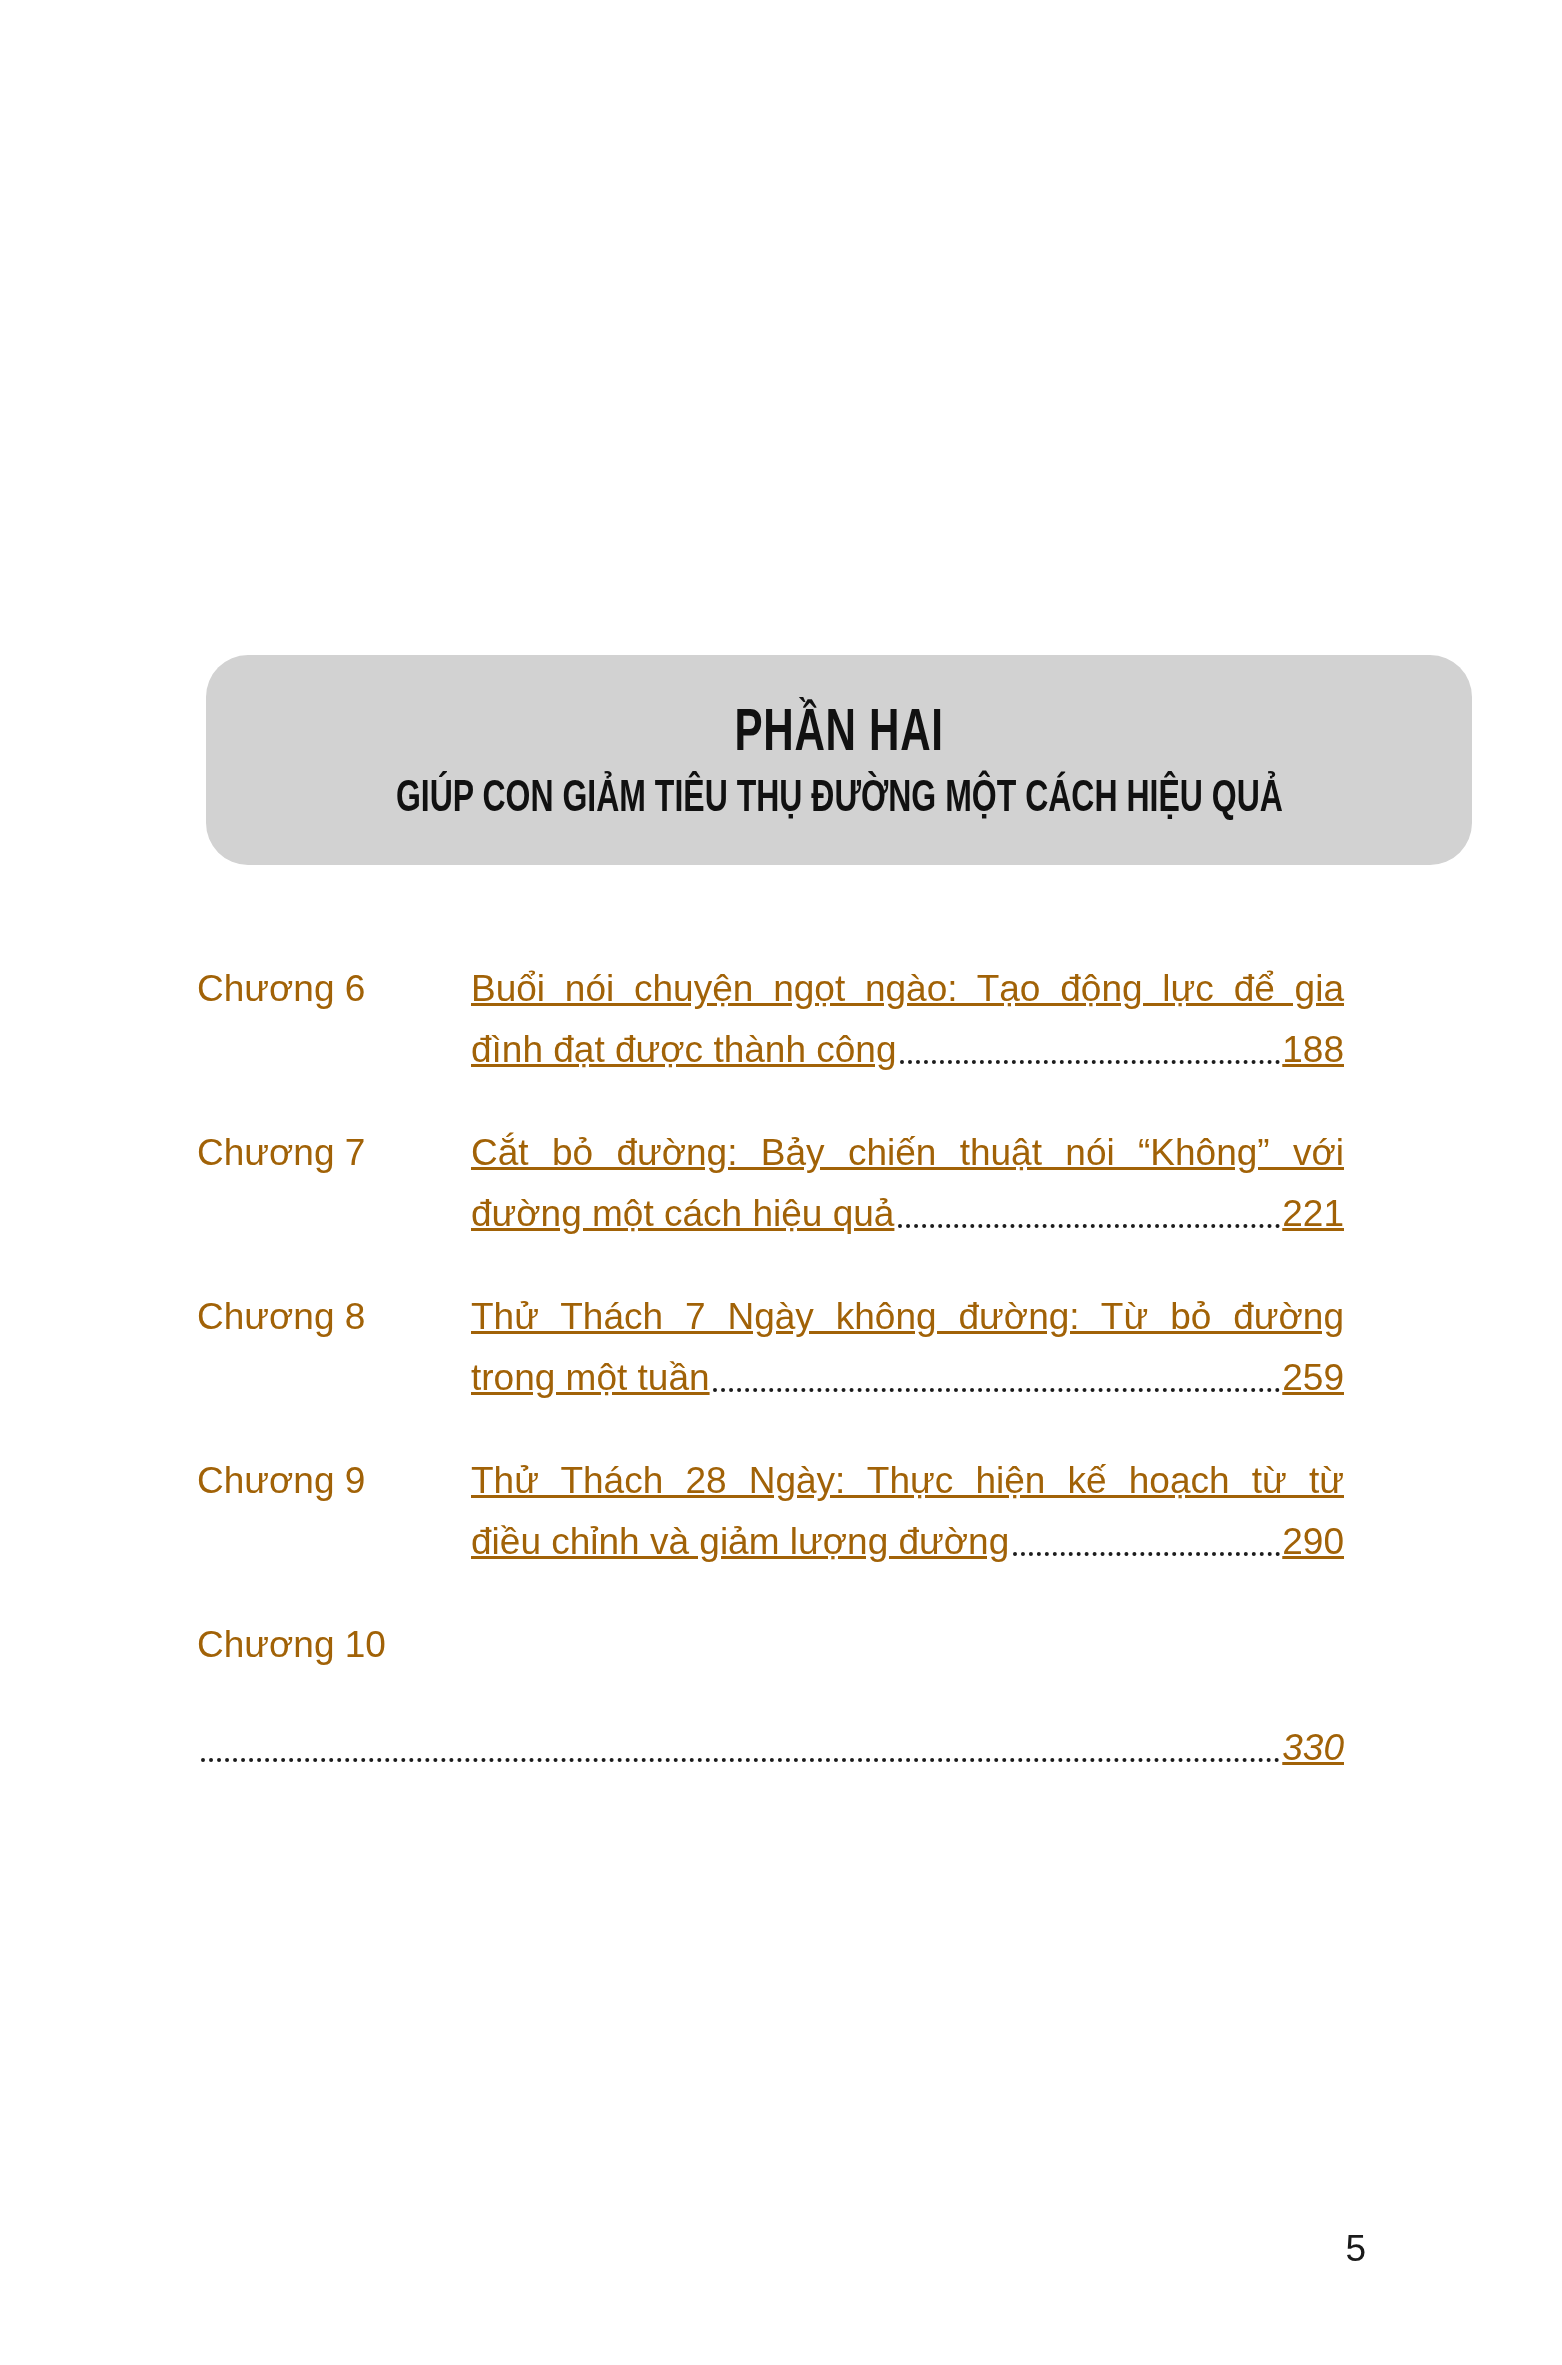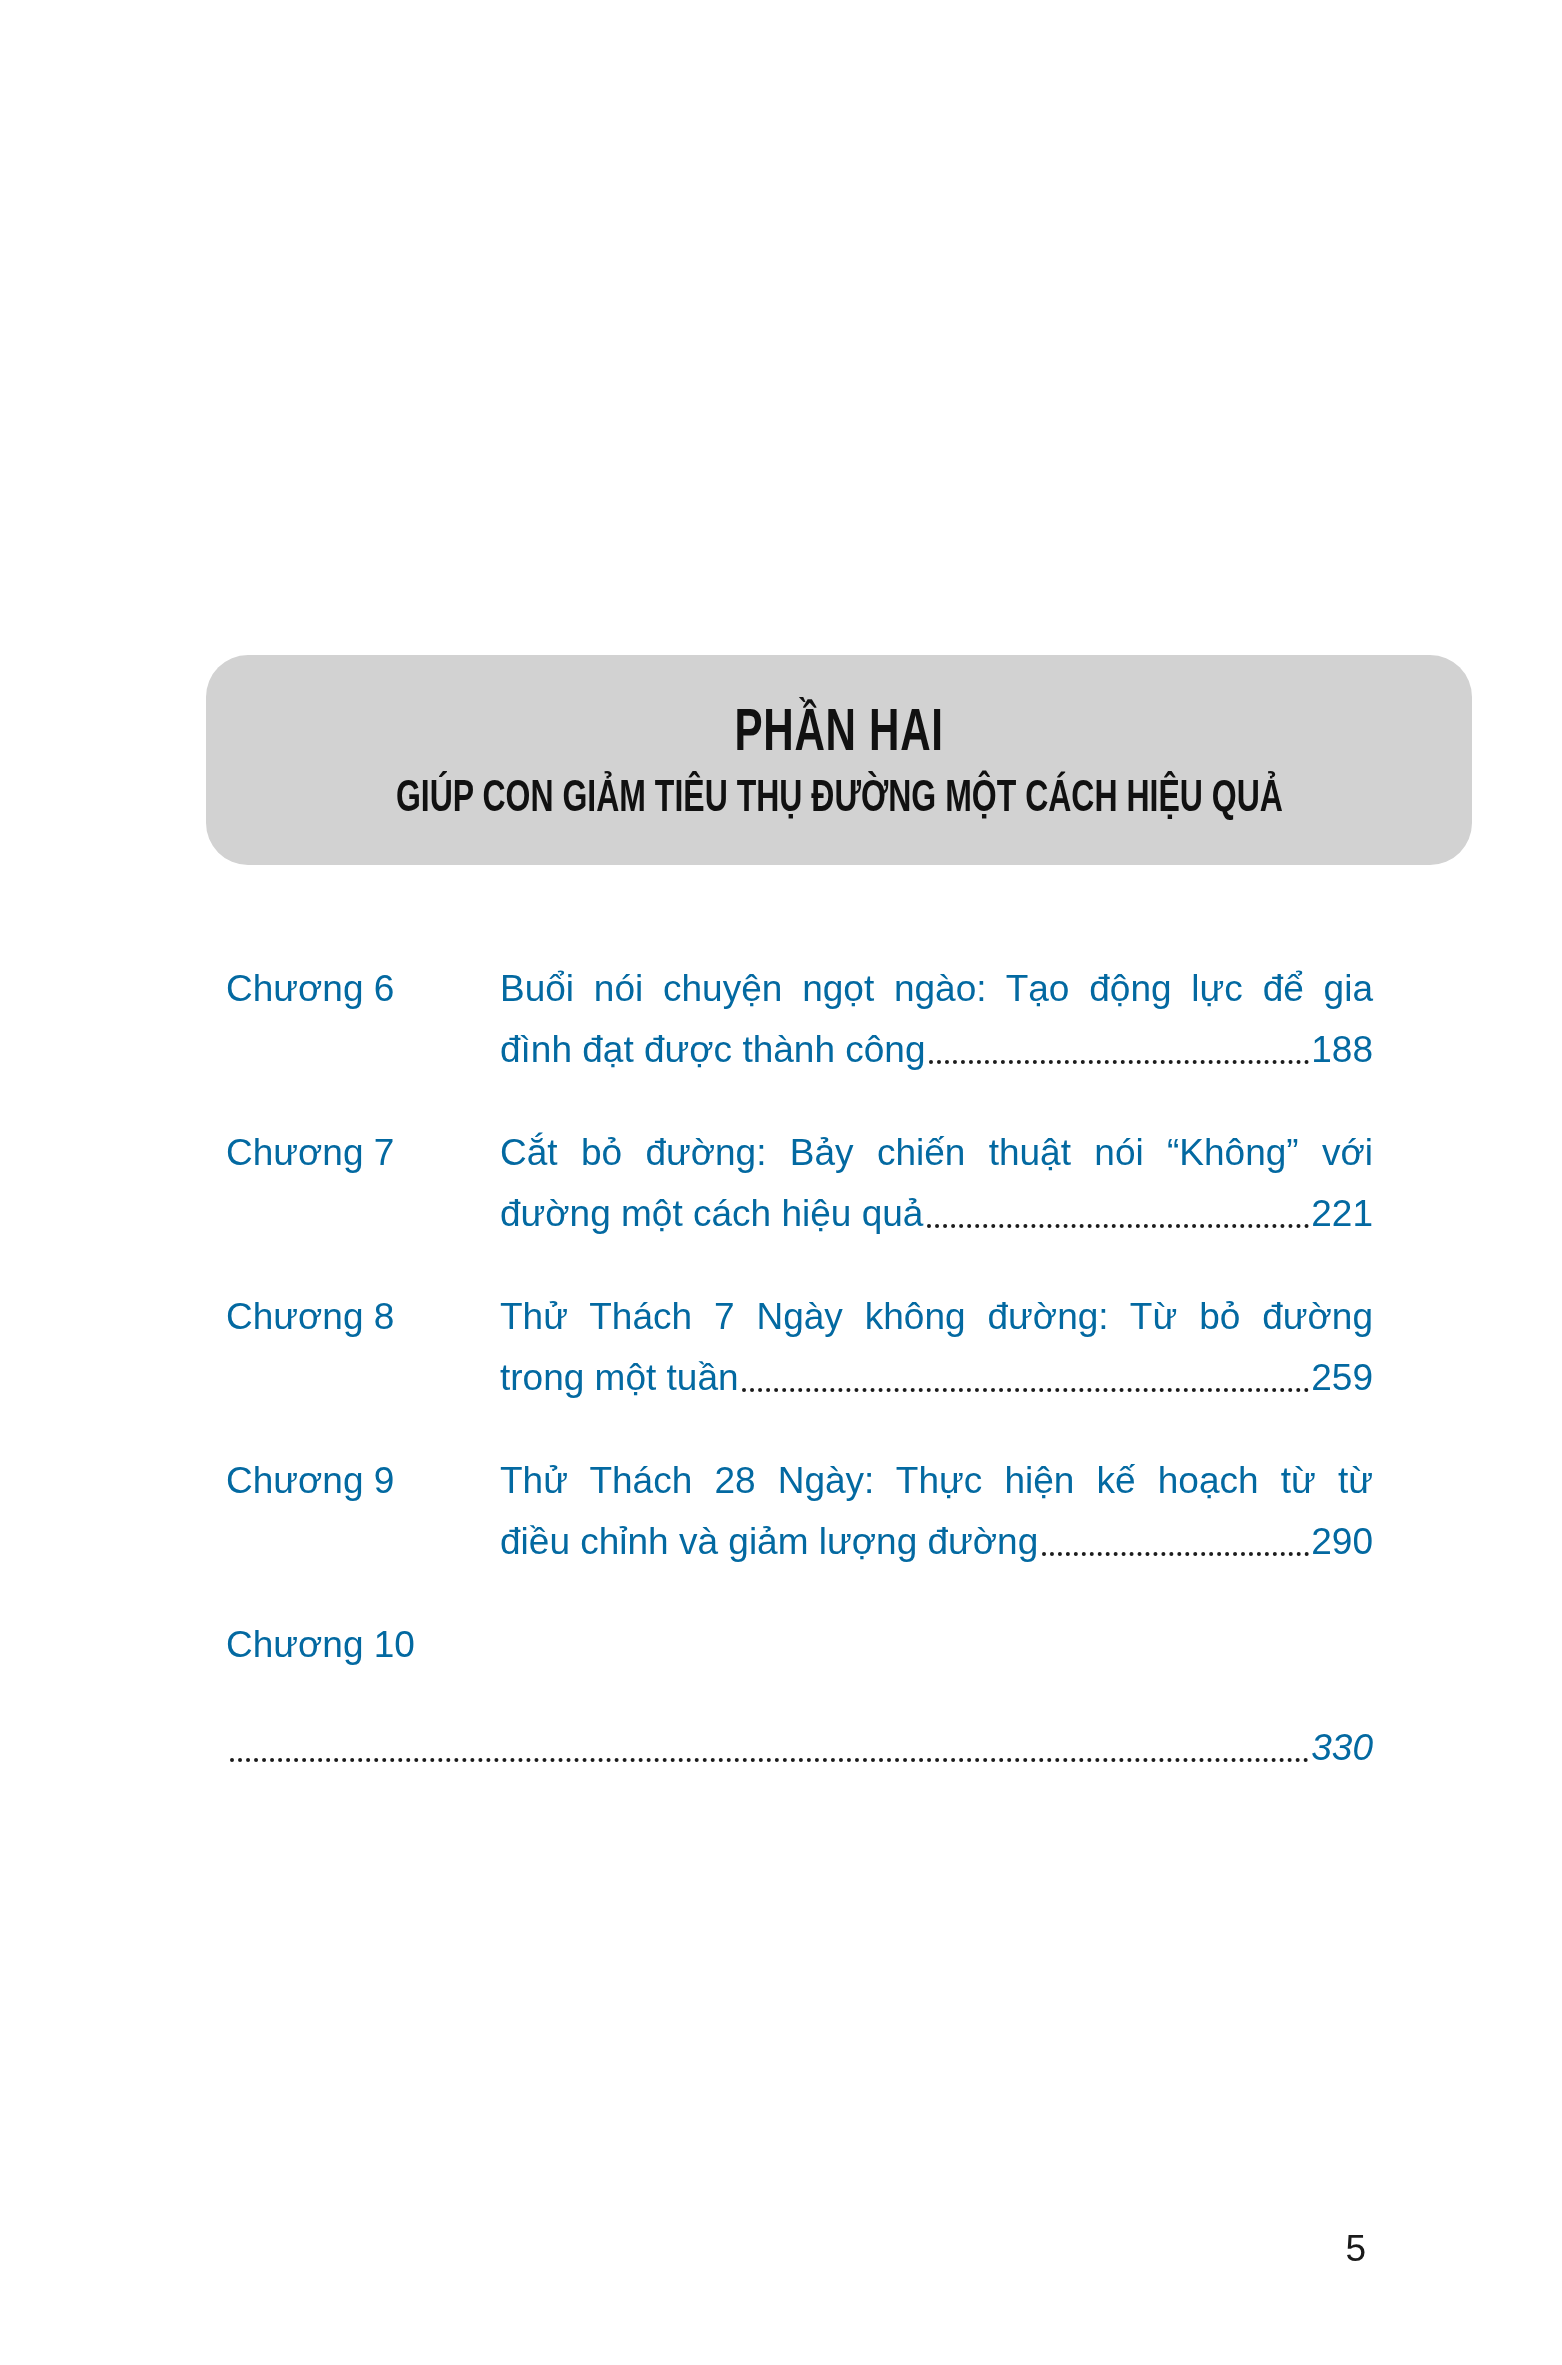--- a/index.html
+++ b/index.html
@@ -45,40 +45,41 @@
     line-height: 56px;
     margin-top: 5.2px;
     display: inline-block;
     transform: scale(0.8, 1.1);
     white-space: nowrap;
   }
 
   
   .toc {
     position: absolute;
-    left: 226px;
+    left: 197px;
     top: 958px;
     width: 1147px;
-    color: #0369a1;
+    color: #a16207;
     font-size: 37px;
     line-height: 61px;
   }
   .entry {
     display: flex;
     align-items: flex-start;
     margin-bottom: 42px;
   }
   .entry-label {
     width: 274px;
     flex-shrink: 0;
     white-space: nowrap;
   }
   .entry-body {
     flex: 1;
     min-width: 0;
+    text-decoration: underline;
   }
   .line1 {
     text-align: justify;
     text-align-last: justify;
   }
   .line2 {
     display: flex;
     align-items: stretch;
   }
   .line2-text { white-space: nowrap; }

